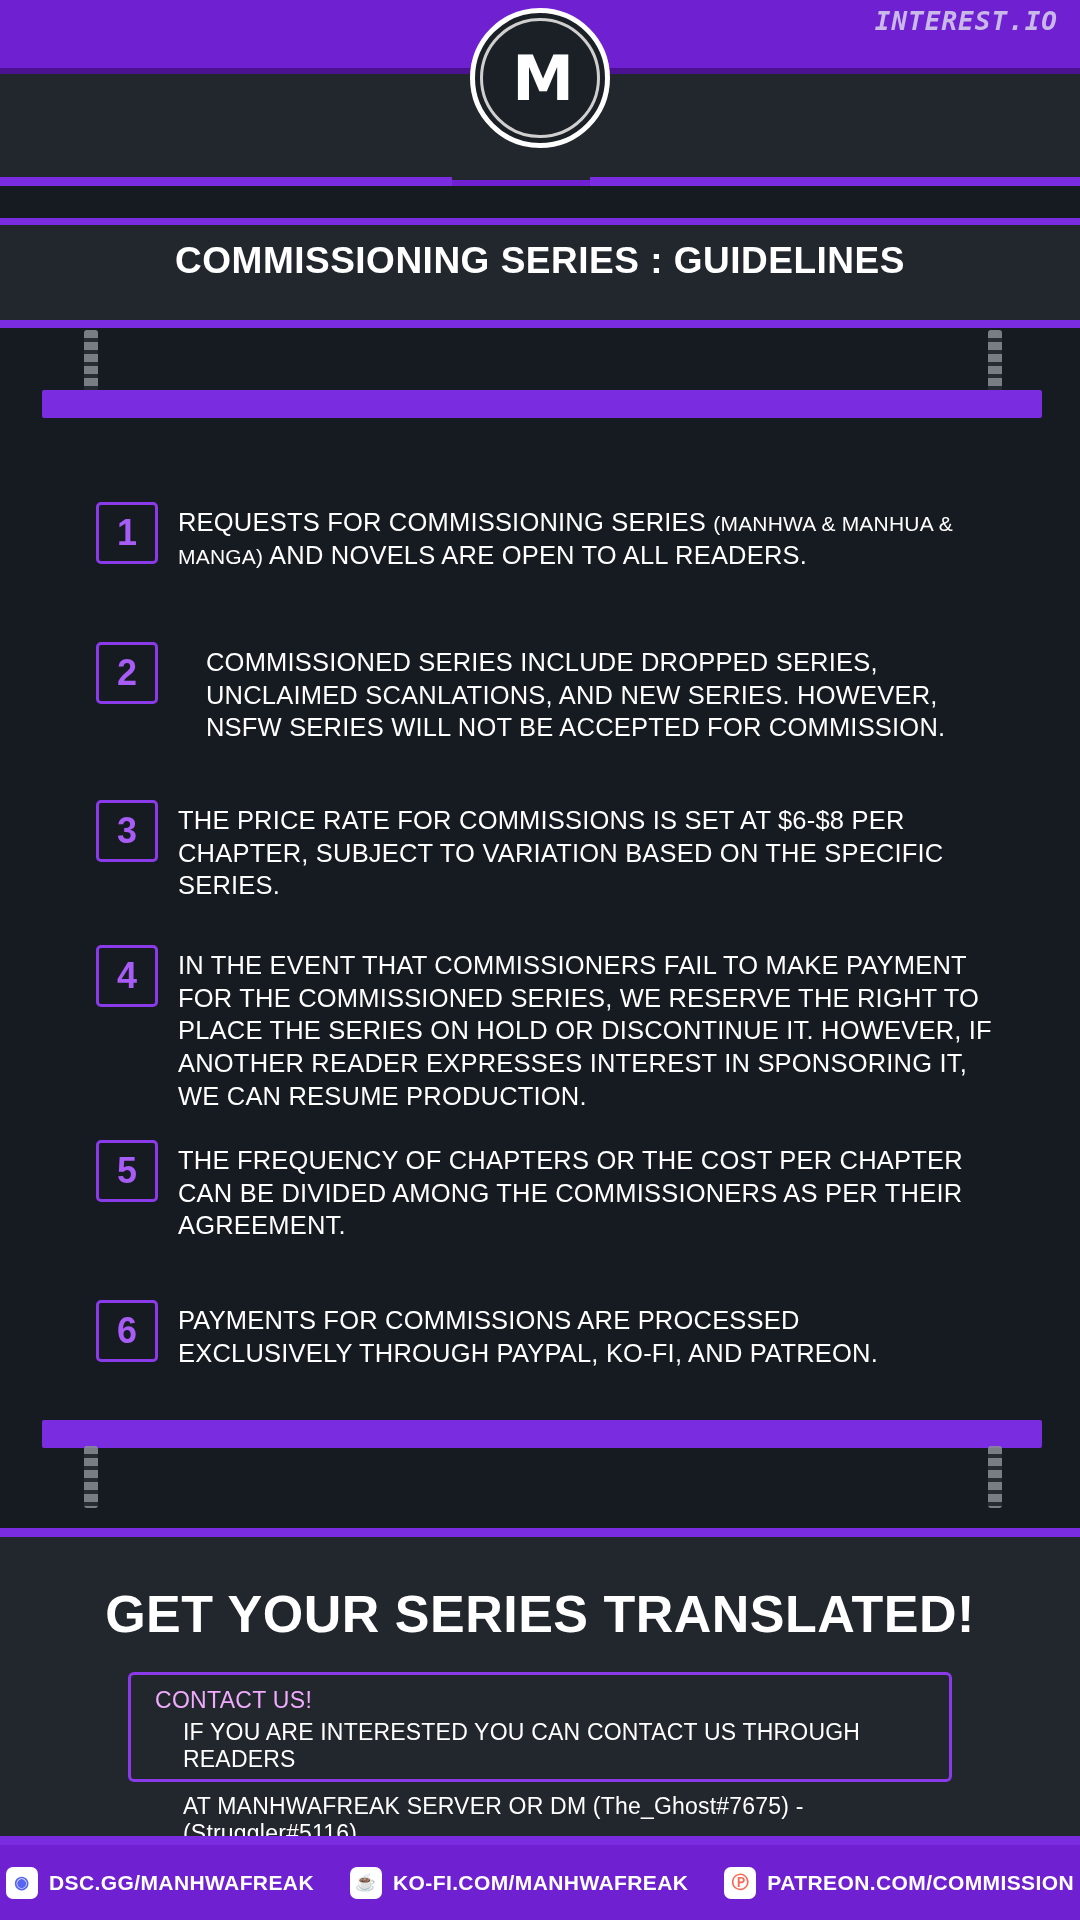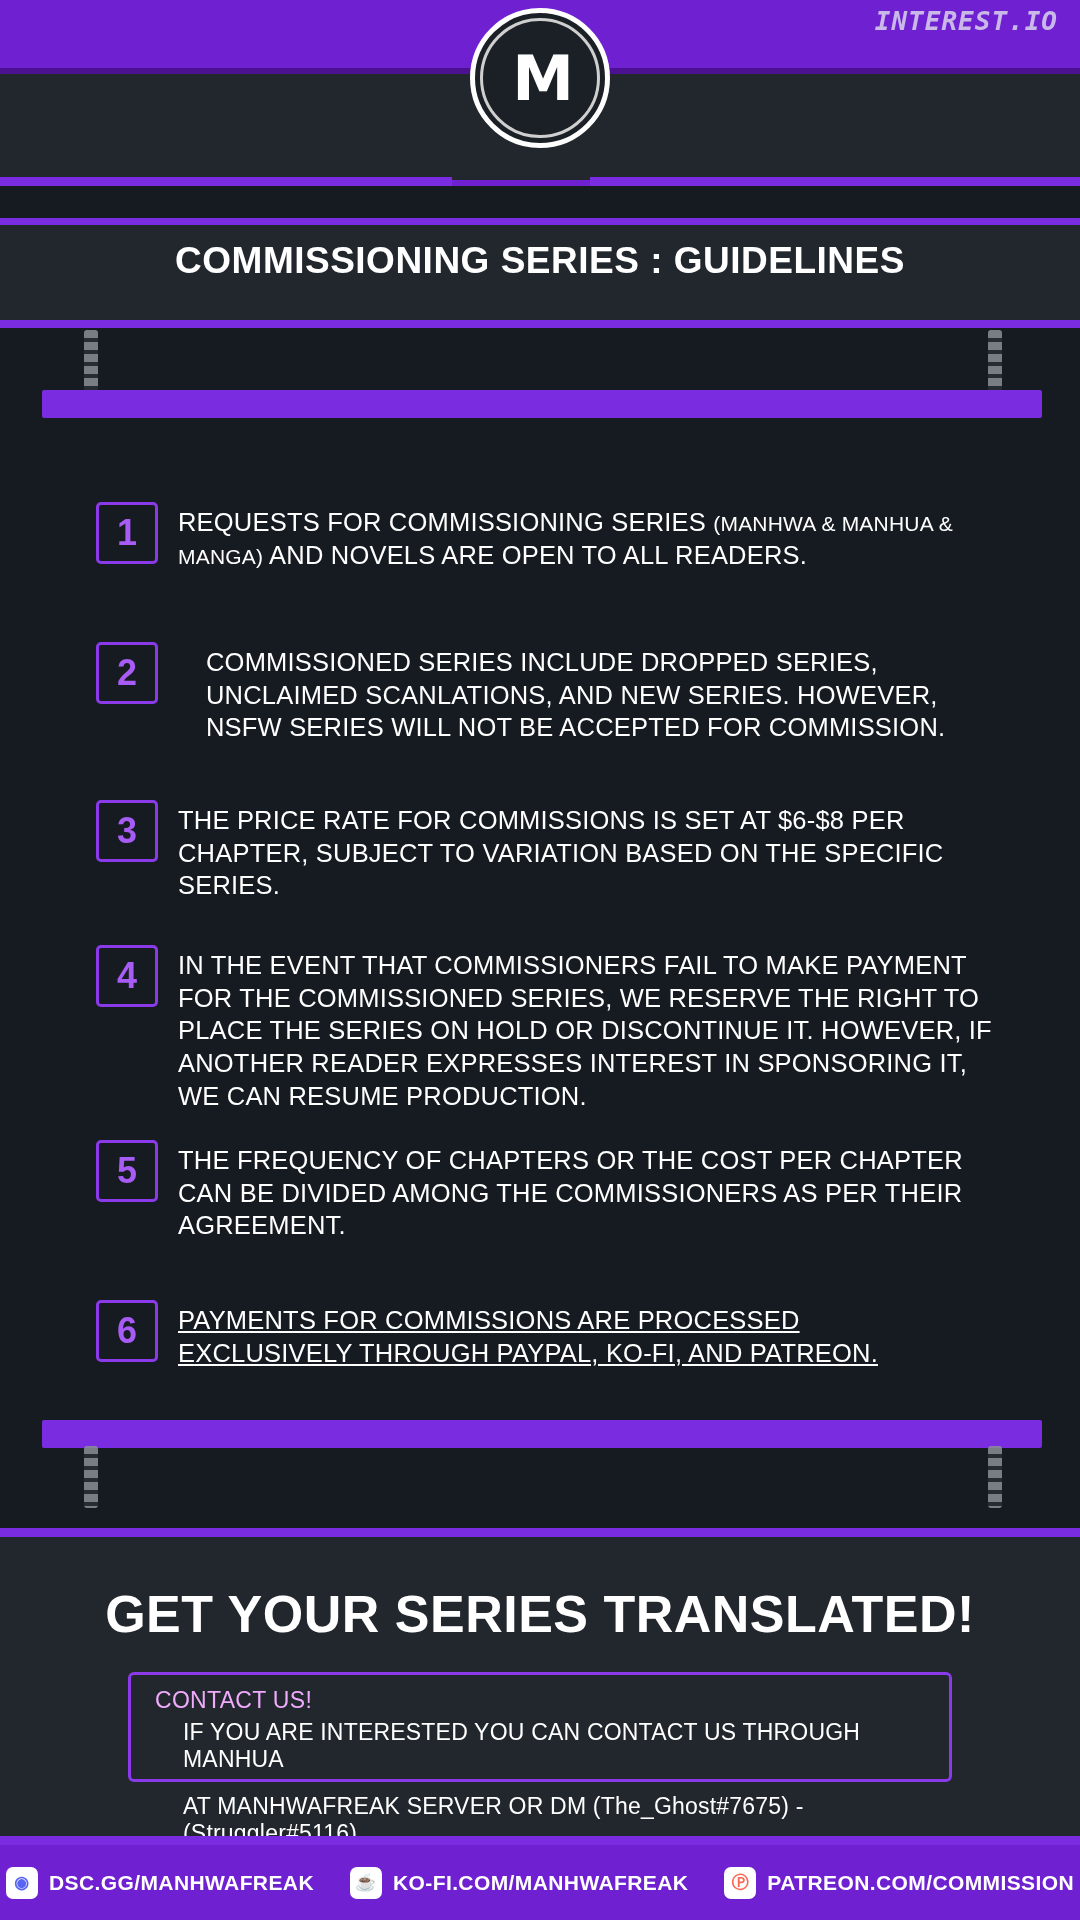--- a/index.html
+++ b/index.html
@@ -351,36 +351,36 @@
       <div class="item-text" style="max-width:820px;">IN THE EVENT THAT COMMISSIONERS FAIL TO MAKE PAYMENT FOR THE COMMISSIONED SERIES, WE RESERVE THE RIGHT TO PLACE THE SERIES ON HOLD OR DISCONTINUE IT. HOWEVER, IF ANOTHER READER EXPRESSES INTEREST IN SPONSORING IT, WE CAN RESUME PRODUCTION.</div>
     </div>
 
     <div class="item" style="top:670px;">
       <div class="num-box">5</div>
       <div class="item-text" style="max-width:810px;">THE FREQUENCY OF CHAPTERS OR THE COST PER CHAPTER CAN BE DIVIDED AMONG THE COMMISSIONERS AS PER THEIR AGREEMENT.</div>
     </div>
 
     <div class="item" style="top:830px;">
       <div class="num-box">6</div>
-      <div class="item-text" style="max-width:790px;text-decoration:underline;">PAYMENTS FOR COMMISSIONS ARE PROCESSED EXCLUSIVELY THROUGH PAYPAL, KO-FI, AND PATREON.</div>
+      <div class="item-text" style="max-width:790px;">PAYMENTS FOR COMMISSIONS ARE PROCESSED EXCLUSIVELY THROUGH PAYPAL, KO-FI, AND PATREON.</div>
     </div>
 
   </div>
 
   <div class="bar-purple" style="left:42px; top:1420px; width:1000px;"></div>
   <div class="chain" style="left:84px; top:1446px; height:62px;"></div>
   <div class="chain" style="left:988px; top:1446px; height:62px;"></div>
 
   <div class="foot-sep"></div>
   <div class="foot-area"></div>
   <div class="foot-title">GET YOUR SERIES TRANSLATED!</div>
 
   <div class="contact-box">
     <div class="contact-title">CONTACT US!</div>
-    <div class="contact-l1">IF YOU ARE INTERESTED YOU CAN CONTACT US THROUGH MANHUA</div>
+    <div class="contact-l1">IF YOU ARE INTERESTED YOU CAN CONTACT US THROUGH READERS</div>
     <div class="contact-l2">AT MANHWAFREAK SERVER OR DM (The_Ghost#7675) - (Struggler#5116)</div>
   </div>
 
   <div class="foot-bottom-line"></div>
 
   <div class="foot-bar">
     <div class="foot-link">
       <span class="fl-icon">◉</span>
       <span>DSC.GG/MANHWAFREAK</span>
     </div>

